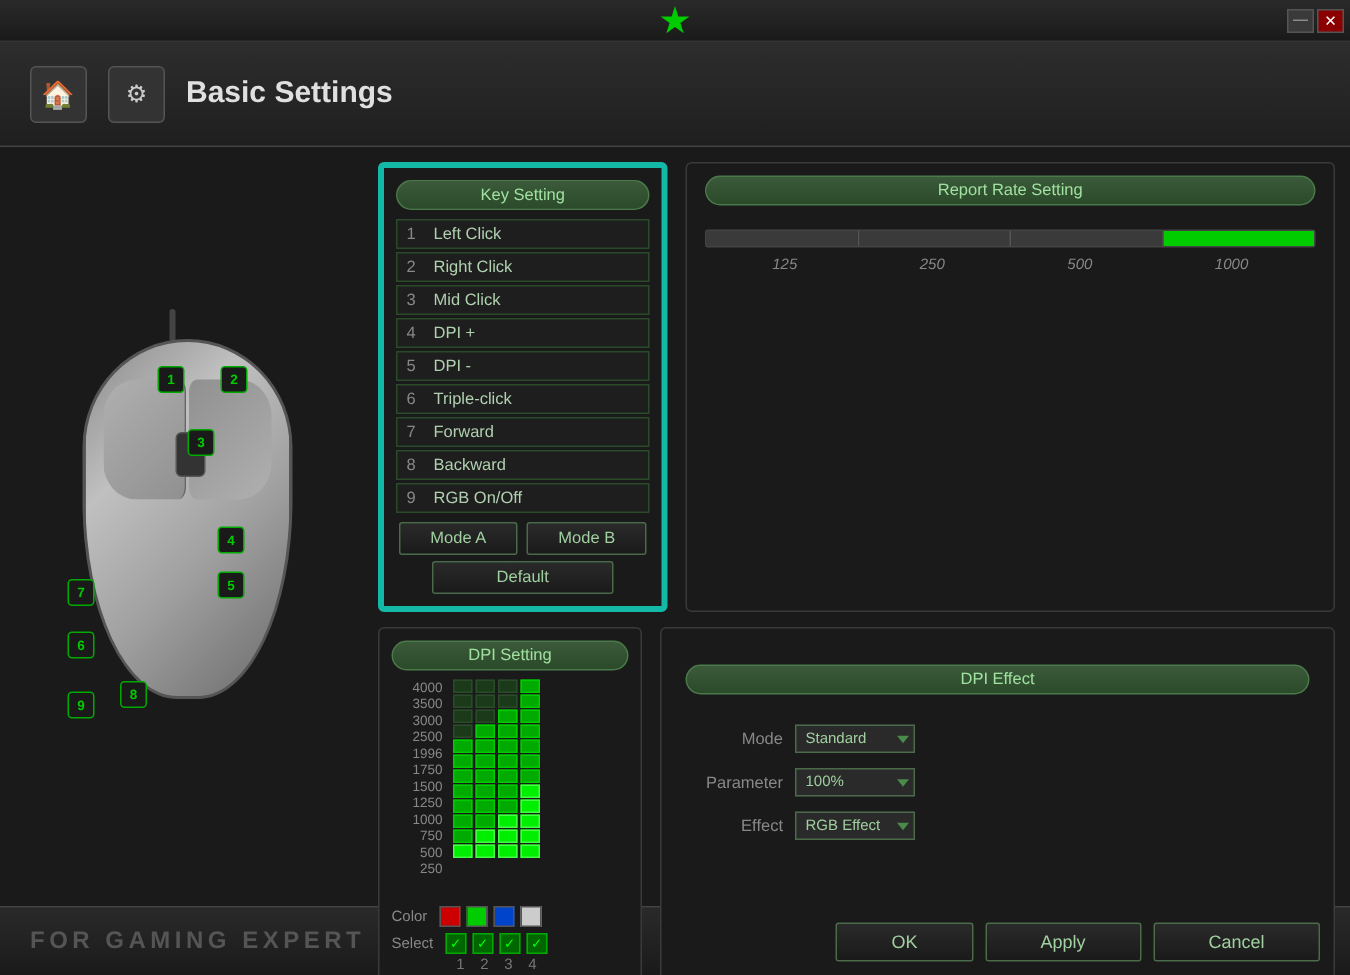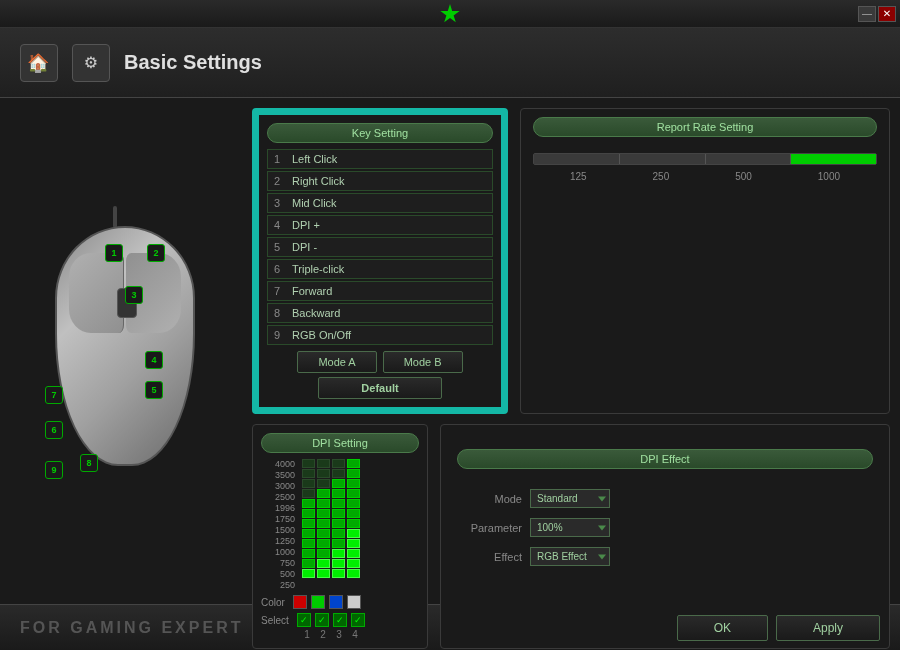--- a/index.html
+++ b/index.html
@@ -104,24 +104,24 @@
     
     .top-row {
       display: flex;
       gap: 12px;
       flex: 0 0 auto;
     }
 
     
     .key-setting-panel {
       background: #1a1a1a;
-      border: 7px solid #14b8a6;
+      border: 4px solid #14b8a6;
       border-radius: 4px;
       padding: 8px;
-      width: 256px;
+      width: 193px;
     }
     .panel-title {
       background: linear-gradient(to bottom, #3a5a3a, #2a4a2a);
       border: 1px solid #4a7a4a;
       border-radius: 10px;
       text-align: center;
       padding: 3px 10px;
       color: #a0e0a0;
       font-size: 11px;
       margin-bottom: 6px;
@@ -168,21 +168,20 @@
       margin-top: 4px;
     }
     .default-btn button {
       background: linear-gradient(to bottom, #2a2a2a, #1a1a1a);
       border: 1px solid #4a6a4a;
       color: #a0d0a0;
       padding: 4px 42px;
       font-size: 11px;
       cursor: pointer;
       border-radius: 2px;
-      font-weight: bold;
     }
 
     
     .report-rate-panel {
       background: #1a1a1a;
       border: 1px solid #3a3a3a;
       border-radius: 4px;
       padding: 8px 12px;
       flex: 1;
     }
@@ -204,20 +203,21 @@
     .rr-segment:last-child {
       background: #00cc00;
       border-right: none;
     }
     .rr-labels {
       display: flex;
       justify-content: space-around;
       color: #888;
       font-size: 10px;
       padding: 0 4px;
+      font-style: italic;
     }
 
     
     .bottom-row {
       display: flex;
       gap: 12px;
       flex: 1;
     }
 
     
@@ -233,21 +233,21 @@
       text-align: right;
       font-size: 9px;
       color: #888;
       margin-right: 3px;
     }
 
     
     .dpi-color-row {
       display: flex;
       align-items: center;
-      margin-top: 5px;
+      margin-top: 20px;
       gap: 4px;
     }
     .dpi-color-label { font-size: 10px; color: #888; margin-right: 4px; }
     .color-swatch {
       width: 14px;
       height: 14px;
       border: 1px solid #555;
       cursor: pointer;
     }
     .dpi-select-row {
@@ -712,14 +712,15 @@
 
     </div>
   </div>
 </div>
 
 <div class="footer">
   <span class="footer-brand">FOR GAMING EXPERT</span>
   <div class="footer-buttons">
     <button class="footer-btn">OK</button>
     <button class="footer-btn">Apply</button>
+    <button class="footer-btn">Cancel</button>
   </div>
 </div>
 
 </body></html>

